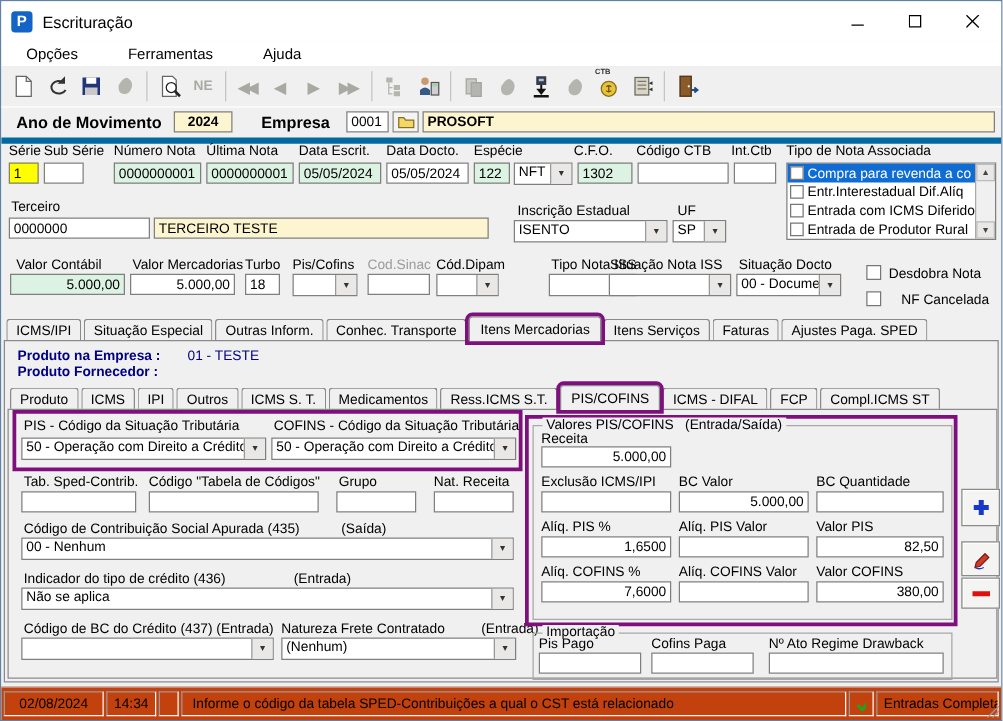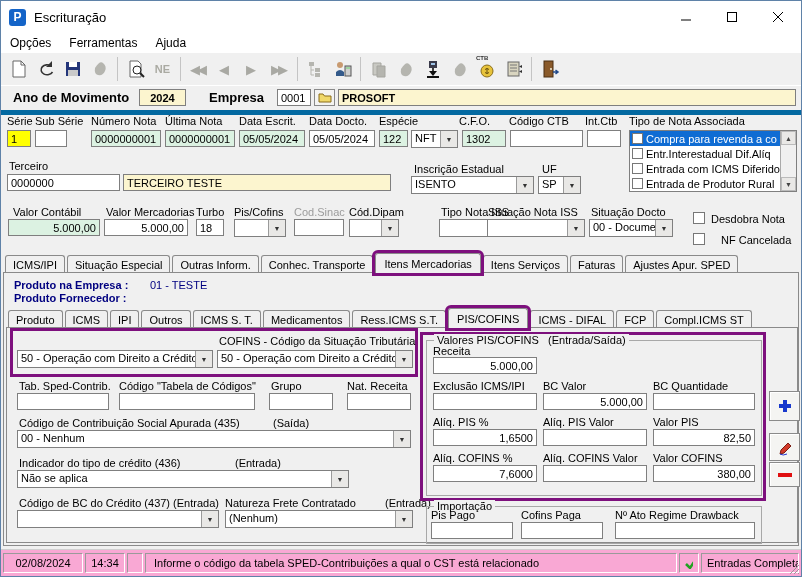--- a/index.html
+++ b/index.html
@@ -5,21 +5,21 @@
   html,body{margin:0;padding:0;background:#d8d8d8;font-family:"Liberation Sans",sans-serif;}
   #window{position:relative;width:802px;height:577px;background:#f0f0f0;border:1px solid #5f82a8;box-sizing:border-box;overflow:hidden;}
   
   #titlebar{position:absolute;top:0;left:0;right:0;height:32px;background:#ffffff;display:flex;align-items:center;}
   #app-logo{width:17px;height:17px;margin-left:8px;background:#1464c8;color:#fff;font-weight:bold;font-size:12px;display:flex;align-items:center;justify-content:center;border-radius:3px;}
   #title-text{margin-left:8px;font-size:13px;color:#000;}
   .wctl{width:46px;height:32px;display:flex;align-items:center;justify-content:center;}
   #win-controls{margin-left:auto;display:flex;}
   
   #menubar{position:absolute;top:32px;left:0;right:0;height:20px;background:#ffffff;display:flex;align-items:center;border-bottom:1px solid #e4e4e4;}
-  .menu-item{padding:0 9px;font-size:12px;height:20px;display:flex;align-items:center;}
+  .menu-item{padding:0 20px;font-size:12px;height:20px;display:flex;align-items:center;}
   
   #toolbar{position:absolute;top:52px;left:0;right:0;height:32px;background:#f0f0f0;border-bottom:1px solid #d2d2d2;display:flex;align-items:center;padding-left:4px;}
   .tbico{width:27px;height:27px;display:flex;align-items:center;justify-content:center;flex:0 0 auto;}
   .tbsep{width:1px;height:24px;background:#c4c4c4;margin:0 4px;flex:0 0 auto;}
   .nav{font-size:13px;color:#a9a9a3;letter-spacing:-3px;padding-right:3px;}
   .gtxt{color:#aaaaa2;font-weight:bold;font-size:11px;}
   
   #main{position:absolute;top:84px;left:0;right:0;bottom:26px;background:#f0f0f0;}
   #band{position:absolute;top:0;left:0;right:0;height:24px;border-top:1px solid #ffffff;border-bottom:5px solid #0369a1;}
   .blbl{position:absolute;top:4px;font-size:13px;font-weight:bold;white-space:nowrap;}
@@ -50,21 +50,21 @@
   
   .tabbar{position:absolute;display:flex;align-items:flex-end;}
   .tab{background:#f0f0f0;border:1px solid #8a8a8a;border-bottom:none;border-radius:3px 3px 0 0;padding:3px 7px 2px 7px;font-size:11px;margin-right:2px;white-space:nowrap;}
   .tab.on{padding:4px 8px 3px 8px;position:relative;z-index:3;}
   .panel{position:absolute;background:#f0f0f0;border:1px solid #8a8a8a;box-sizing:border-box;}
   .navy{color:#000080;}
   .b{font-weight:bold;}
   
   .sidebtn{position:absolute;left:762px;width:31px;background:#f4f4f2;border:1px solid #8a8a8a;box-shadow:inset 1px 1px 0 #fff;display:flex;align-items:center;justify-content:center;box-sizing:border-box;}
   
-  #statusbar{position:absolute;left:0;right:0;bottom:0;height:26px;background:#f9a8d4;border-top:1px solid #cfcfcf;}
+  #statusbar{position:absolute;left:0;right:0;bottom:0;height:26px;background:#c2410c;border-top:1px solid #cfcfcf;}
   .sp{position:absolute;top:3px;height:20px;border:1px solid;border-color:#9a9a9a #ffffff #ffffff #9a9a9a;font-size:11px;display:flex;align-items:center;padding:0 5px;box-sizing:border-box;white-space:nowrap;overflow:hidden;}
 </style>
 </head>
 <body>
 
 <div id="window">
 
   <div id="titlebar">
     <div id="app-logo">P</div>
     <div id="title-text">Escrituração</div>
@@ -332,21 +332,21 @@
     <span class="lbl" style="left:710px;top:149px;padding-left:10px;">NF Cancelada</span>
 
     <div class="tabbar" style="left:4px;top:164px;height:24px;">
       <div class="tab">ICMS/IPI</div>
       <div class="tab">Situação Especial</div>
       <div class="tab">Outras Inform.</div>
       <div class="tab">Conhec. Transporte</div>
       <div class="tab on ann">Itens Mercadorias</div>
       <div class="tab">Itens Serviços</div>
       <div class="tab">Faturas</div>
-      <div class="tab">Ajustes Apur. SPED</div>
+      <div class="tab">Ajustes Paga. SPED</div>
     </div>
 
     <div class="panel" style="left:2px;top:187px;width:796px;height:274px;">
       <span class="lbl navy b" style="left:10px;top:6px;">Produto na Empresa :</span>
       <span class="lbl navy" style="left:146px;top:6px;">01 - TESTE</span>
       <span class="lbl navy b" style="left:10px;top:19px;">Produto Fornecedor :</span>
       <span class="lbl navy" style="left:146px;top:19px;"></span>
 
       <div class="tabbar" style="left:4px;top:34px;height:21px;">
         <div class="tab">Produto</div>
@@ -358,20 +358,21 @@
         <div class="tab">Ress.ICMS S.T.</div>
         <div class="tab on ann">PIS/COFINS</div>
         <div class="tab">ICMS - DIFAL</div>
         <div class="tab">FCP</div>
         <div class="tab">Compl.ICMS ST</div>
       </div>
 
       <div class="panel" style="left:2px;top:54px;width:792px;height:216px;">
 
         <div class="ann" style="position:absolute;left:6px;top:3px;width:402px;height:43px;"></div>
+        <span class="lbl" style="left:12px;top:7px;">PIS - Código da Situação Tributária</span>
         <span class="lbl" style="left:212px;top:7px;">COFINS - Código da Situação Tributária</span>
         <div class="combo" style="left:10px;top:22px;width:196px;">
             <span class="ct">50 - Operação com Direito a Crédito</span>
             <span class="ca">▼</span>
           </div>
         <div class="combo" style="left:210px;top:22px;width:196px;">
             <span class="ct">50 - Operação com Direito a Crédito</span>
             <span class="ca">▼</span>
           </div>
 
@@ -386,21 +387,21 @@
 
         <span class="lbl" style="left:12px;top:89px;">Código de Contribuição Social Apurada (435)</span>
         <span class="lbl" style="left:266px;top:89px;">(Saída)</span>
         <div class="combo" style="left:10px;top:102px;width:394px;">
             <span class="ct">00 - Nenhum</span>
             <span class="ca">▼</span>
           </div>
 
         <span class="lbl" style="left:12px;top:129px;">Indicador do tipo de crédito (436)</span>
         <span class="lbl" style="left:228px;top:129px;">(Entrada)</span>
-        <div class="combo" style="left:10px;top:142px;width:332px;">
+        <div class="combo" style="left:10px;top:142px;width:394px;">
             <span class="ct">Não se aplica</span>
             <span class="ca">▼</span>
           </div>
 
         <span class="lbl" style="left:12px;top:169px;">Código de BC do Crédito (437) (Entrada)</span>
         <span class="lbl" style="left:218px;top:169px;">Natureza Frete Contratado</span>
         <span class="lbl" style="left:378px;top:169px;">(Entrada)</span>
         <div class="combo" style="left:10px;top:182px;width:202px;">
             <span class="ct"></span>
             <span class="ca">▼</span>

